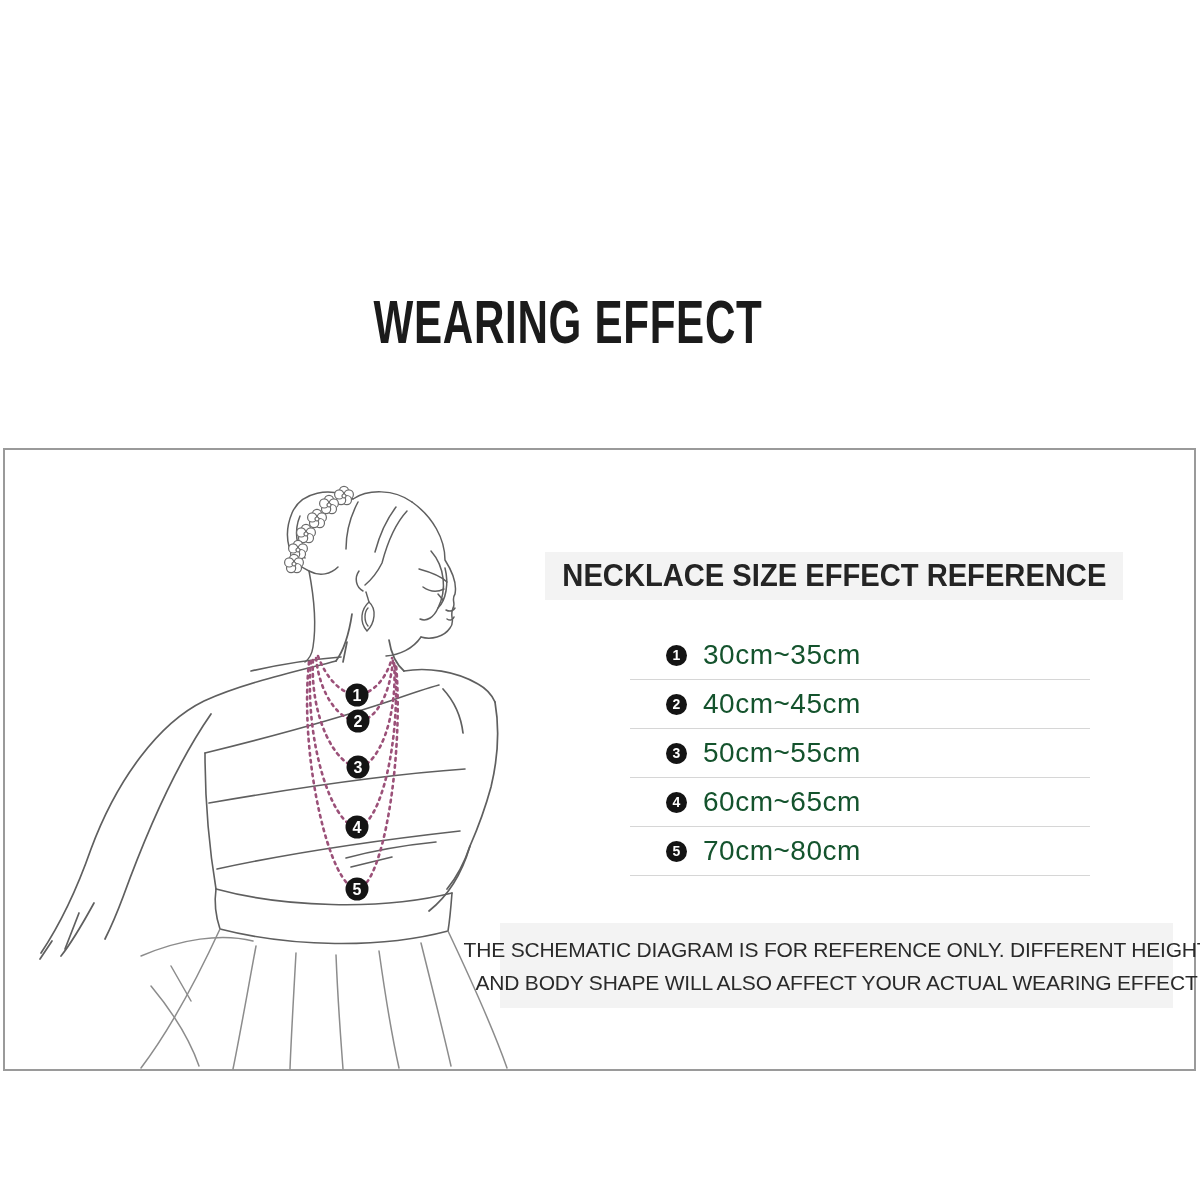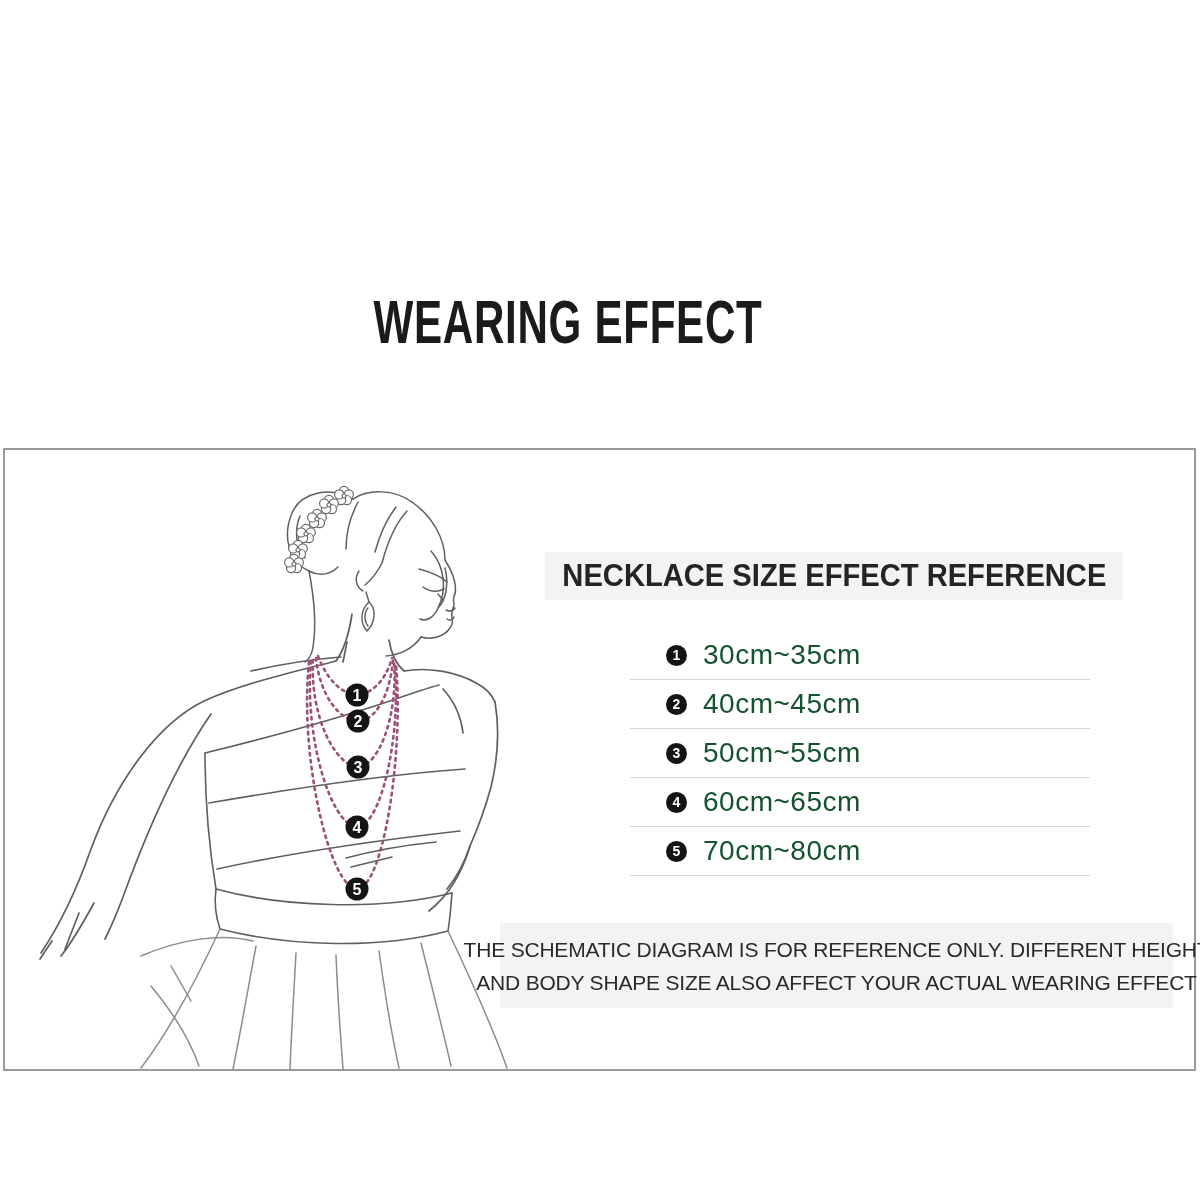--- a/index.html
+++ b/index.html
@@ -271,16 +271,16 @@
   <div class="size-row">
     <span class="bullet">
           <span class="bullet-num">5</span>
         </span>
     <span class="size-text">70cm~80cm</span>
   </div>
 </div>
 
   <div class="disclaimer">
     <span>THE SCHEMATIC DIAGRAM IS FOR REFERENCE ONLY. DIFFERENT HEIGHT</span>
-    <span>AND BODY SHAPE SIZE ALSO AFFECT YOUR ACTUAL WEARING EFFECT</span>
+    <span>AND BODY SHAPE WILL ALSO AFFECT YOUR ACTUAL WEARING EFFECT</span>
   </div>
 
 </div>
 
 </body></html>

